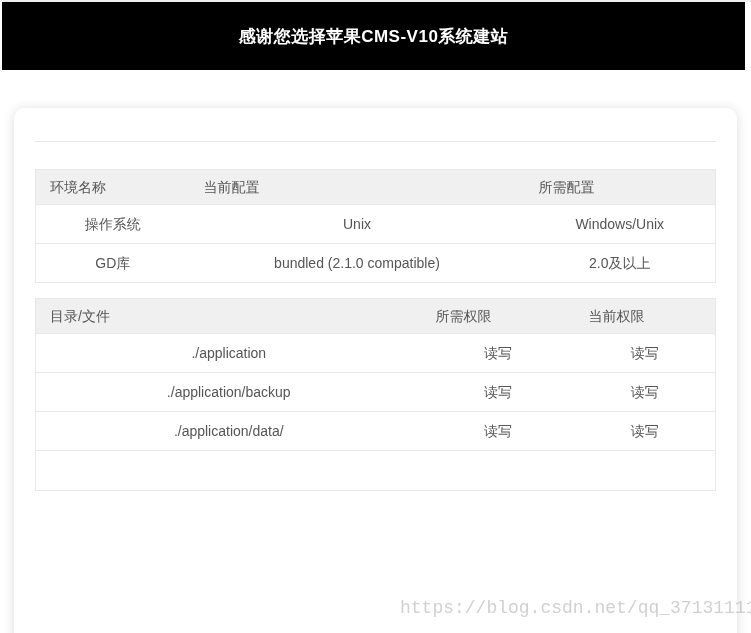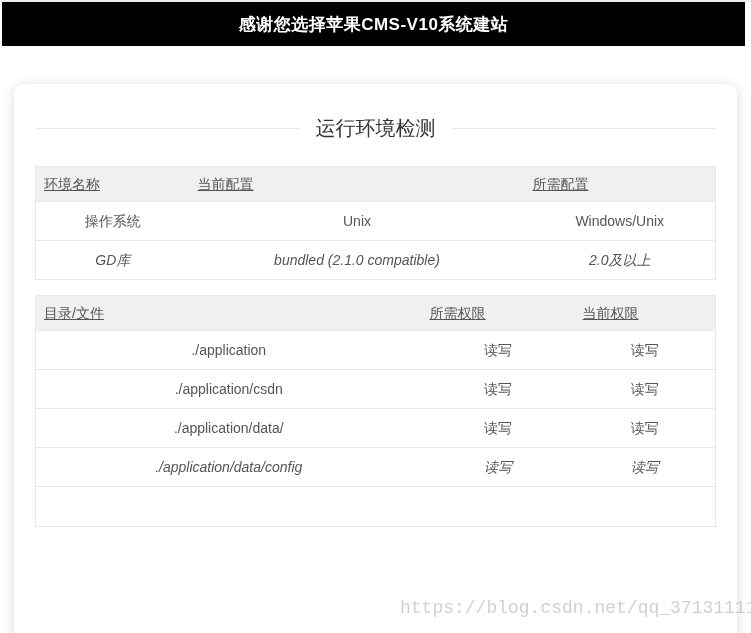--- a/index.html
+++ b/index.html
@@ -9,21 +9,21 @@
     background: #ffffff;
     font-family: "Liberation Sans", "DejaVu Sans", sans-serif;
     position: relative;
   }
   .top-line {
     height: 2px;
     background: #ededed;
   }
   .app-header {
     margin: 0 6px 0 2px;
-    height: 44px;
+    height: 68px;
     background: #000000;
     color: #ffffff;
     display: flex;
     align-items: center;
     justify-content: center;
     font-size: 17px;
     font-weight: bold;
     letter-spacing: 0.5px;
   }
   .card {
@@ -57,35 +57,34 @@
     border-collapse: collapse;
     table-layout: fixed;
     border: 1px solid #e8e8e8;
     font-size: 14px;
     color: #555555;
   }
   thead th {
     background: #f0f0f0;
     font-weight: normal;
     text-align: left;
-    padding: 9px 8px;
+    padding: 9px 14px;
     color: #555555;
     border-bottom: 1px solid #e8e8e8;
     line-height: 16px;
-    text-decoration: underline;
   }
   tbody td {
     padding: 11px 14px;
     border-bottom: 1px solid #e8e8e8;
     line-height: 16px;
     overflow: hidden;
     white-space: nowrap;
     text-align: center;
   }
-  tbody tr:last-child td { border-bottom: 1px solid #e8e8e8; font-style: italic; }
+  tbody tr:last-child td { border-bottom: 1px solid #e8e8e8; }
   .cutoff-row td {
     height: 40px;
     border-bottom: none;
   }
   .env-table th:nth-child(1) { width: 154px; }
   .env-table th:nth-child(2) { width: 335px; }
   .perm-table th:nth-child(1) { width: 386px; }
   .perm-table th:nth-child(2) { width: 153px; }
   .table-gap { height: 15px; }
   .watermark {
@@ -105,21 +104,20 @@
 <div class="top-line"></div>
 
 <div class="app-header">
   <span>感谢您选择苹果CMS-V10系统建站</span>
 </div>
 
 <div class="card">
 
   <div class="section-title">
     <span class="line"></span>
-    <span class="title-text">运行环境检测</span>
     <span class="line"></span>
   </div>
 
   <table class="env-table">
     <thead>
       <tr>
           <th>环境名称</th>
           <th>当前配置</th>
           <th>所需配置</th>
         </tr>
@@ -148,31 +146,26 @@
           <th>当前权限</th>
         </tr>
     </thead>
     <tbody>
         <tr>
           <td>./application</td>
           <td>读写</td>
           <td>读写</td>
         </tr>
         <tr>
-          <td>./application/csdn</td>
+          <td>./application/backup</td>
           <td>读写</td>
           <td>读写</td>
         </tr>
         <tr>
           <td>./application/data/</td>
-          <td>读写</td>
-          <td>读写</td>
-        </tr>
-        <tr>
-          <td>./application/data/config</td>
           <td>读写</td>
           <td>读写</td>
         </tr>
       </tbody>
     <tbody>
       <tr class="cutoff-row">
           <td colspan="3"></td>
         </tr>
     </tbody>
   </table>

